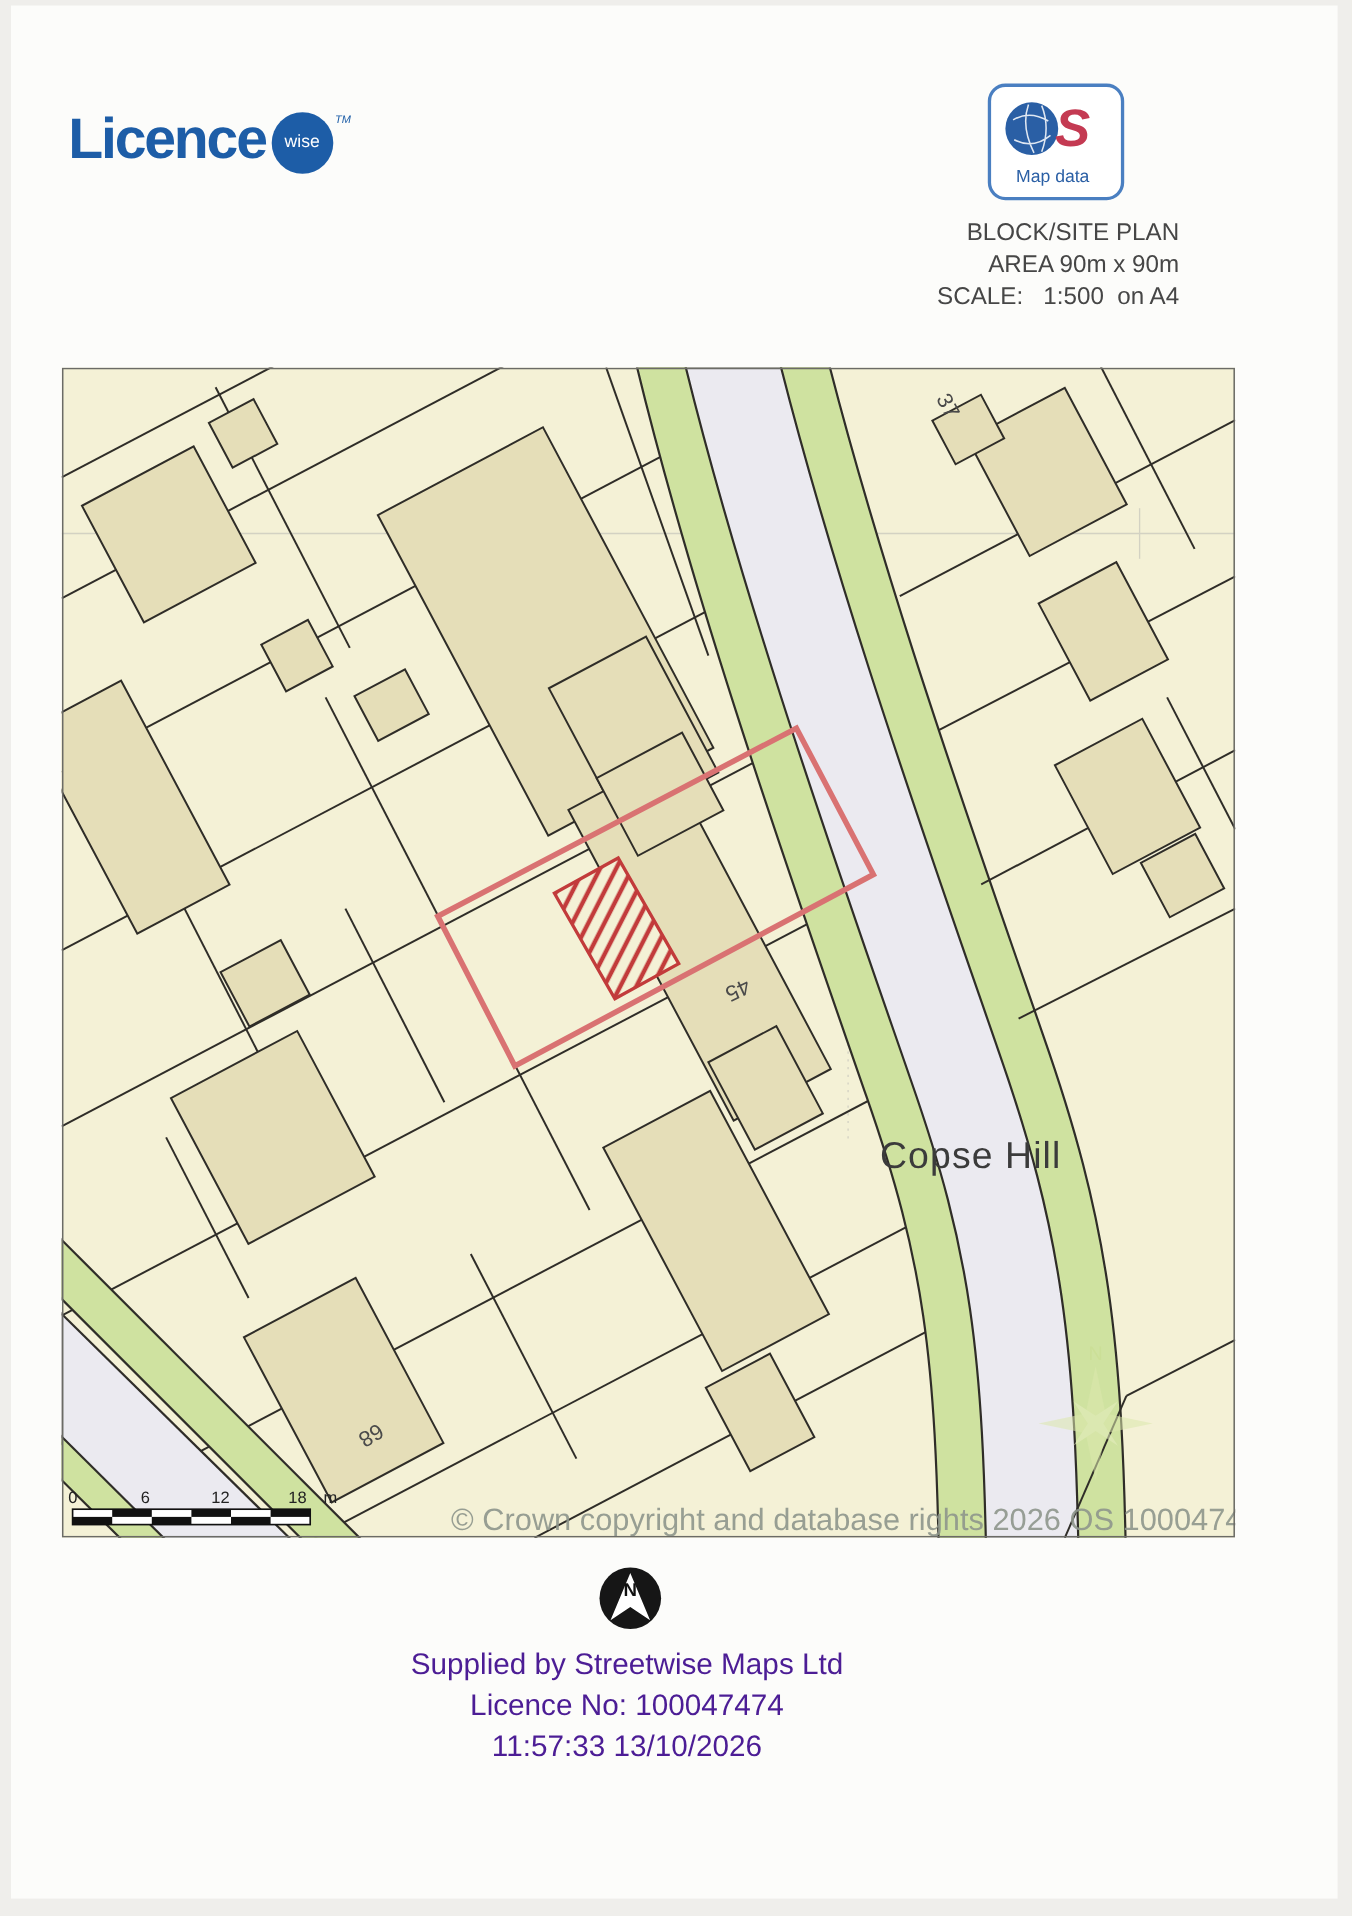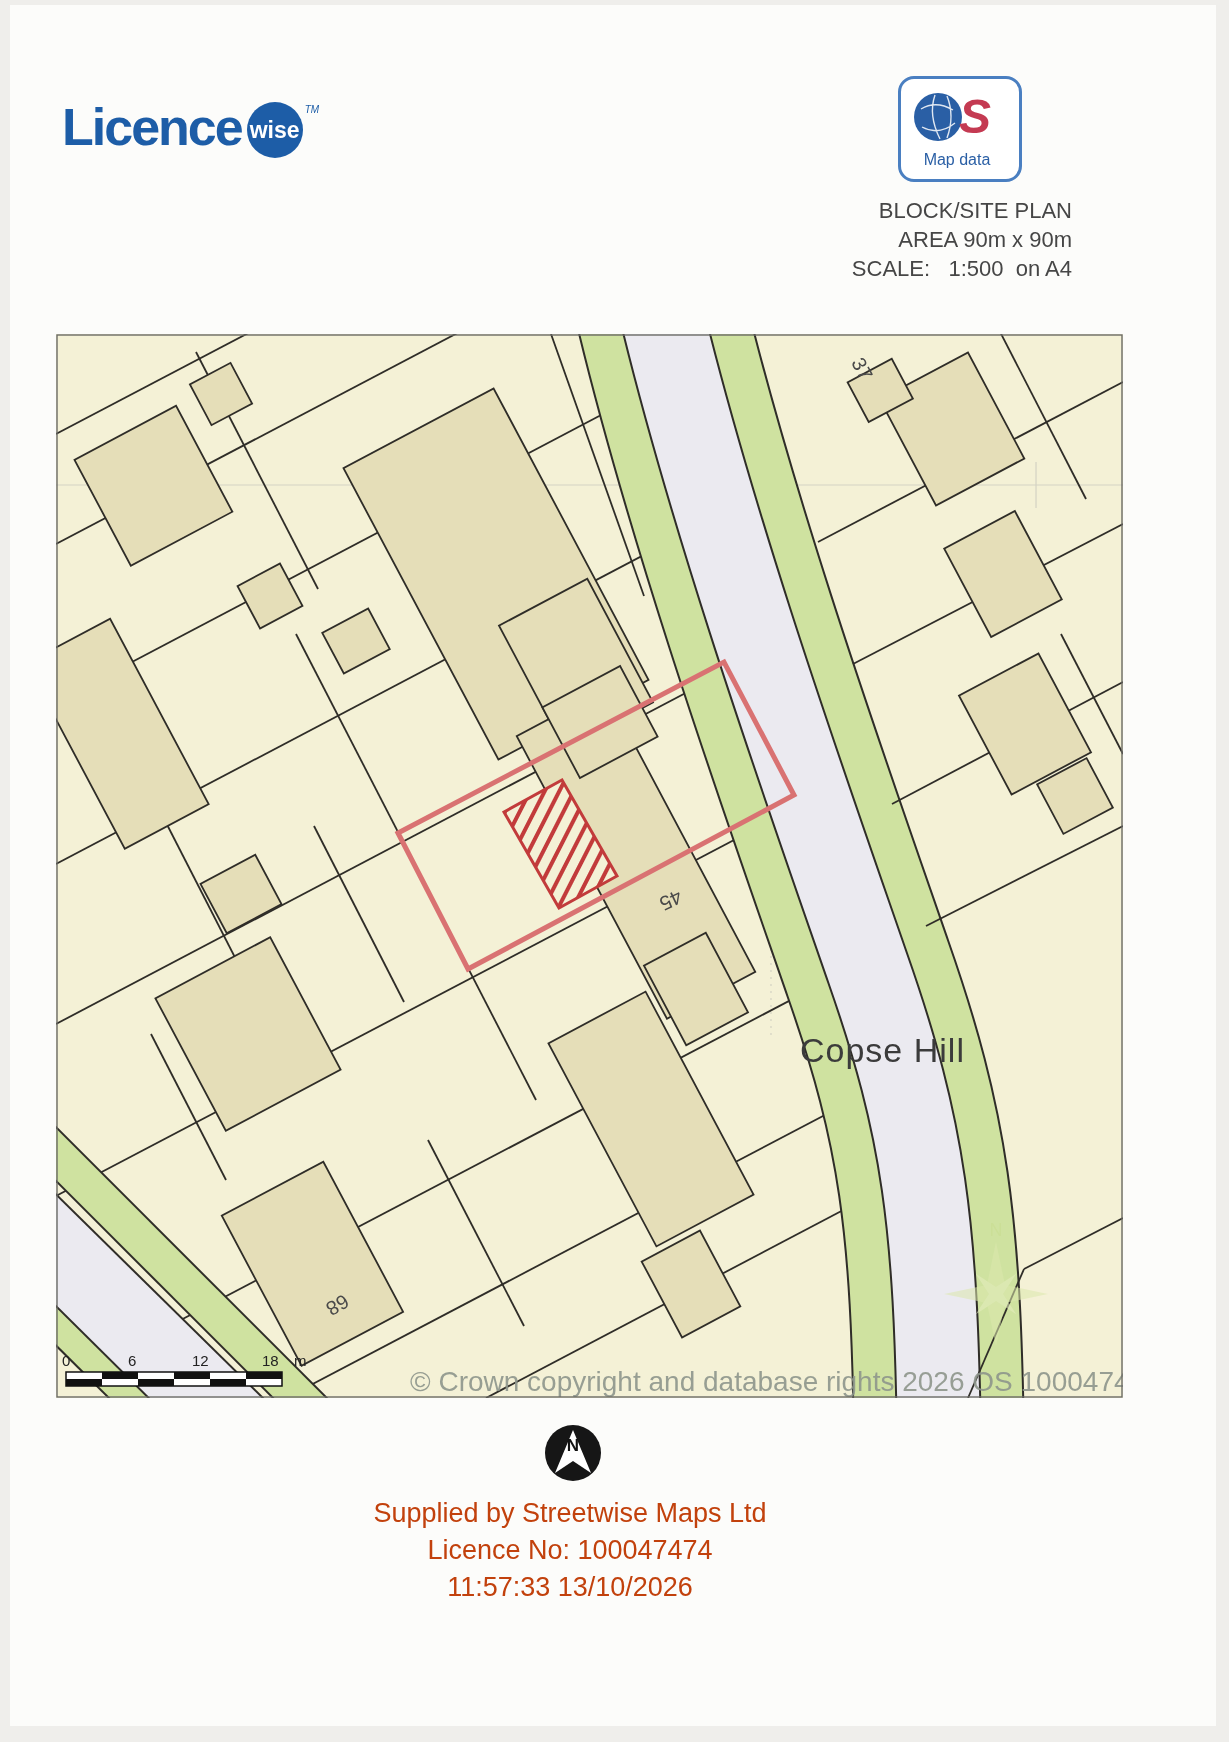--- a/index.html
+++ b/index.html
@@ -13,21 +13,21 @@
     position:absolute;left:10px;top:5px;right:13px;bottom:16px;
     background:#fcfcfa;
   }
   
   .brand{position:absolute;left:62px;top:92px;height:70px;display:flex;align-items:center;}
   .brand .word{
     font-size:52px;font-weight:bold;color:#1d5da7;letter-spacing:-2px;
   }
   .brand .disc{
     width:56px;height:56px;border-radius:50%;background:#1d5da7;
-    color:#ffffff;font-size:23px;font-weight:bold;
+    color:#ffffff;font-size:16px;font-weight:normal;
     display:flex;align-items:center;justify-content:center;
     margin-left:5px;margin-top:6px;
   }
   .brand .tm{font-size:10px;color:#1d5da7;align-self:flex-start;margin-left:2px;margin-top:12px;font-style:italic;}
   
   .os-badge{
     position:absolute;left:898px;top:76px;width:118px;height:100px;
     background:#ffffff;border:3px solid #4a7fc1;border-radius:16px;
   }
   
@@ -37,21 +37,21 @@
   }
   .hline{white-space:pre;}
   
   .map{
     position:absolute;left:56px;top:334px;width:1067px;height:1064px;
   }
   
   .compass{position:absolute;left:544px;top:1424px;width:58px;height:58px;}
   .footer{
     position:absolute;left:70px;top:1495px;width:1000px;
-    text-align:center;color:#c2410c;font-size:27px;line-height:37px;
+    text-align:center;color:#4c1d95;font-size:27px;line-height:37px;
   }
 </style>
 </head>
 <body>
 
 <div class="paper"></div>
 
 <div class="brand">
   <span class="word">Licence</span>
   <span class="disc">wise</span>

